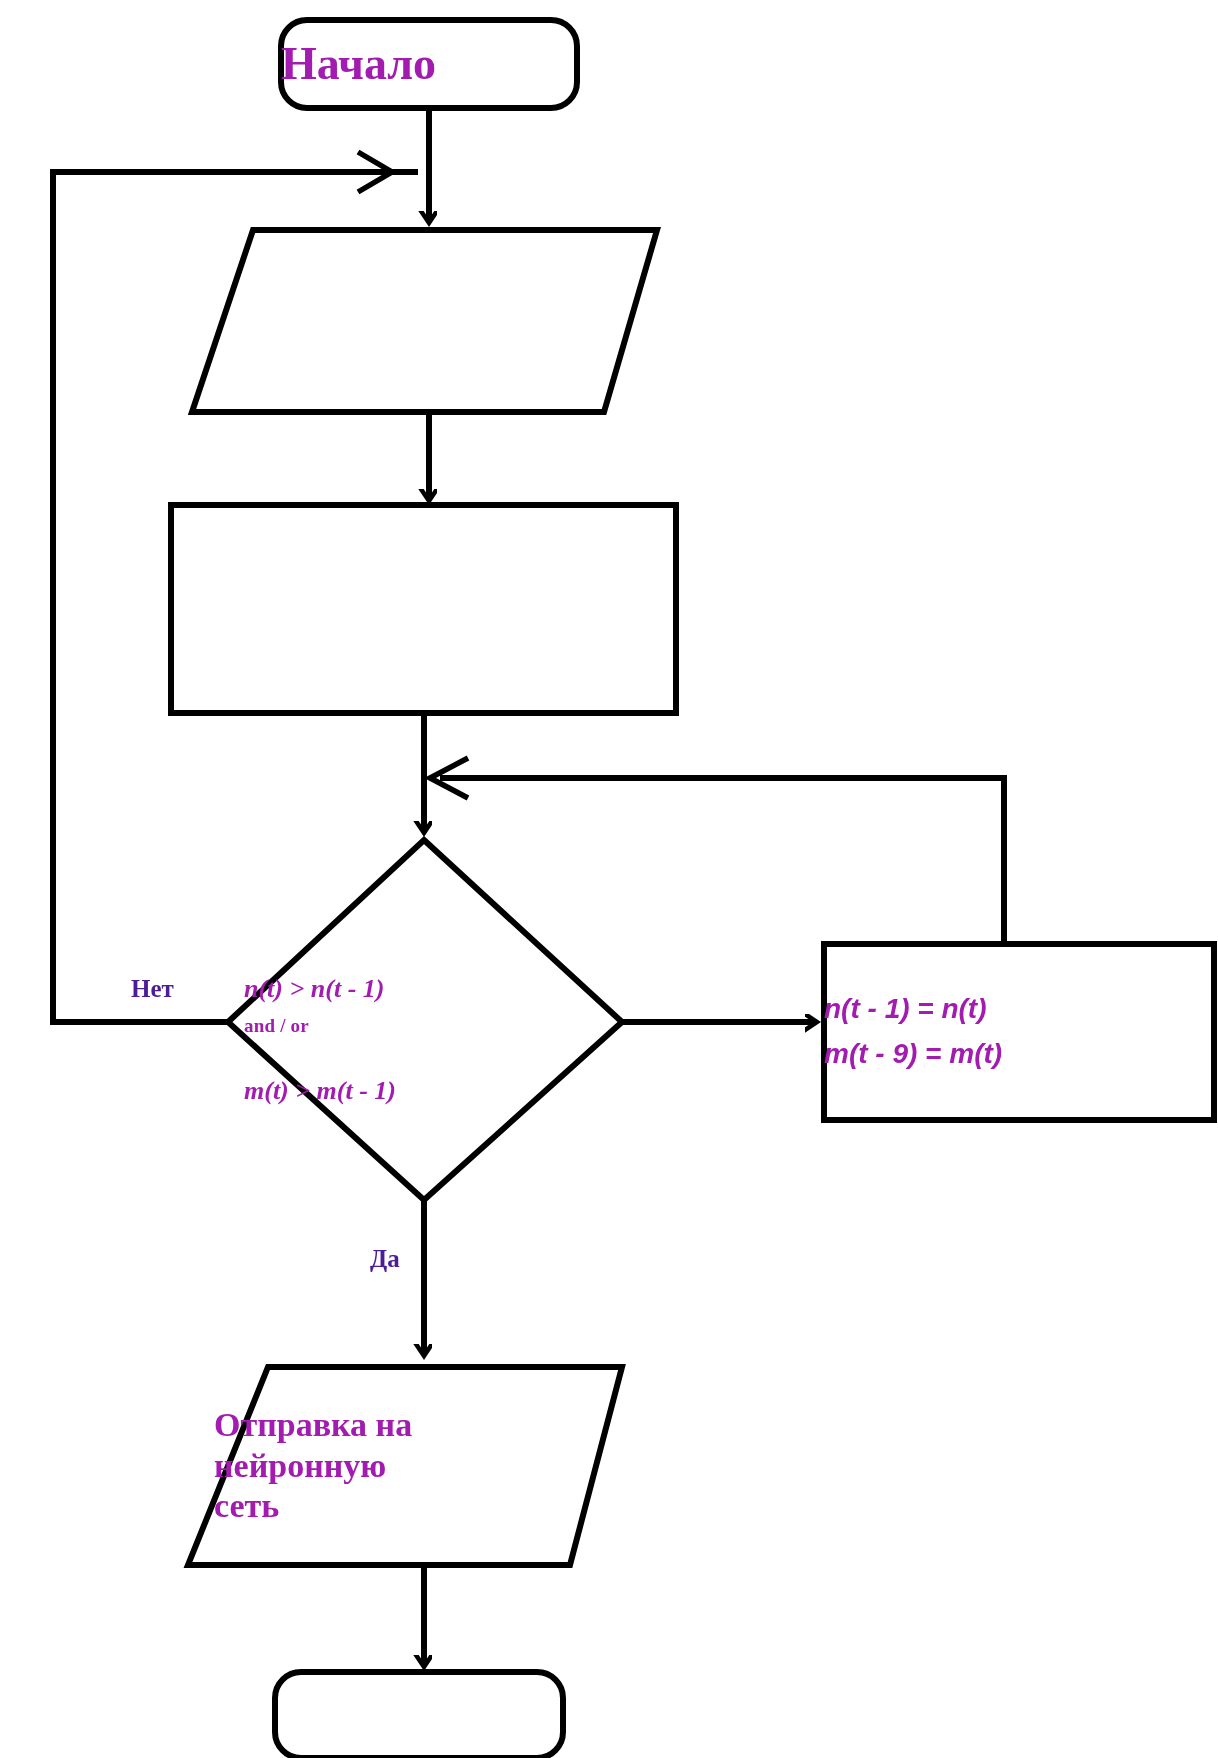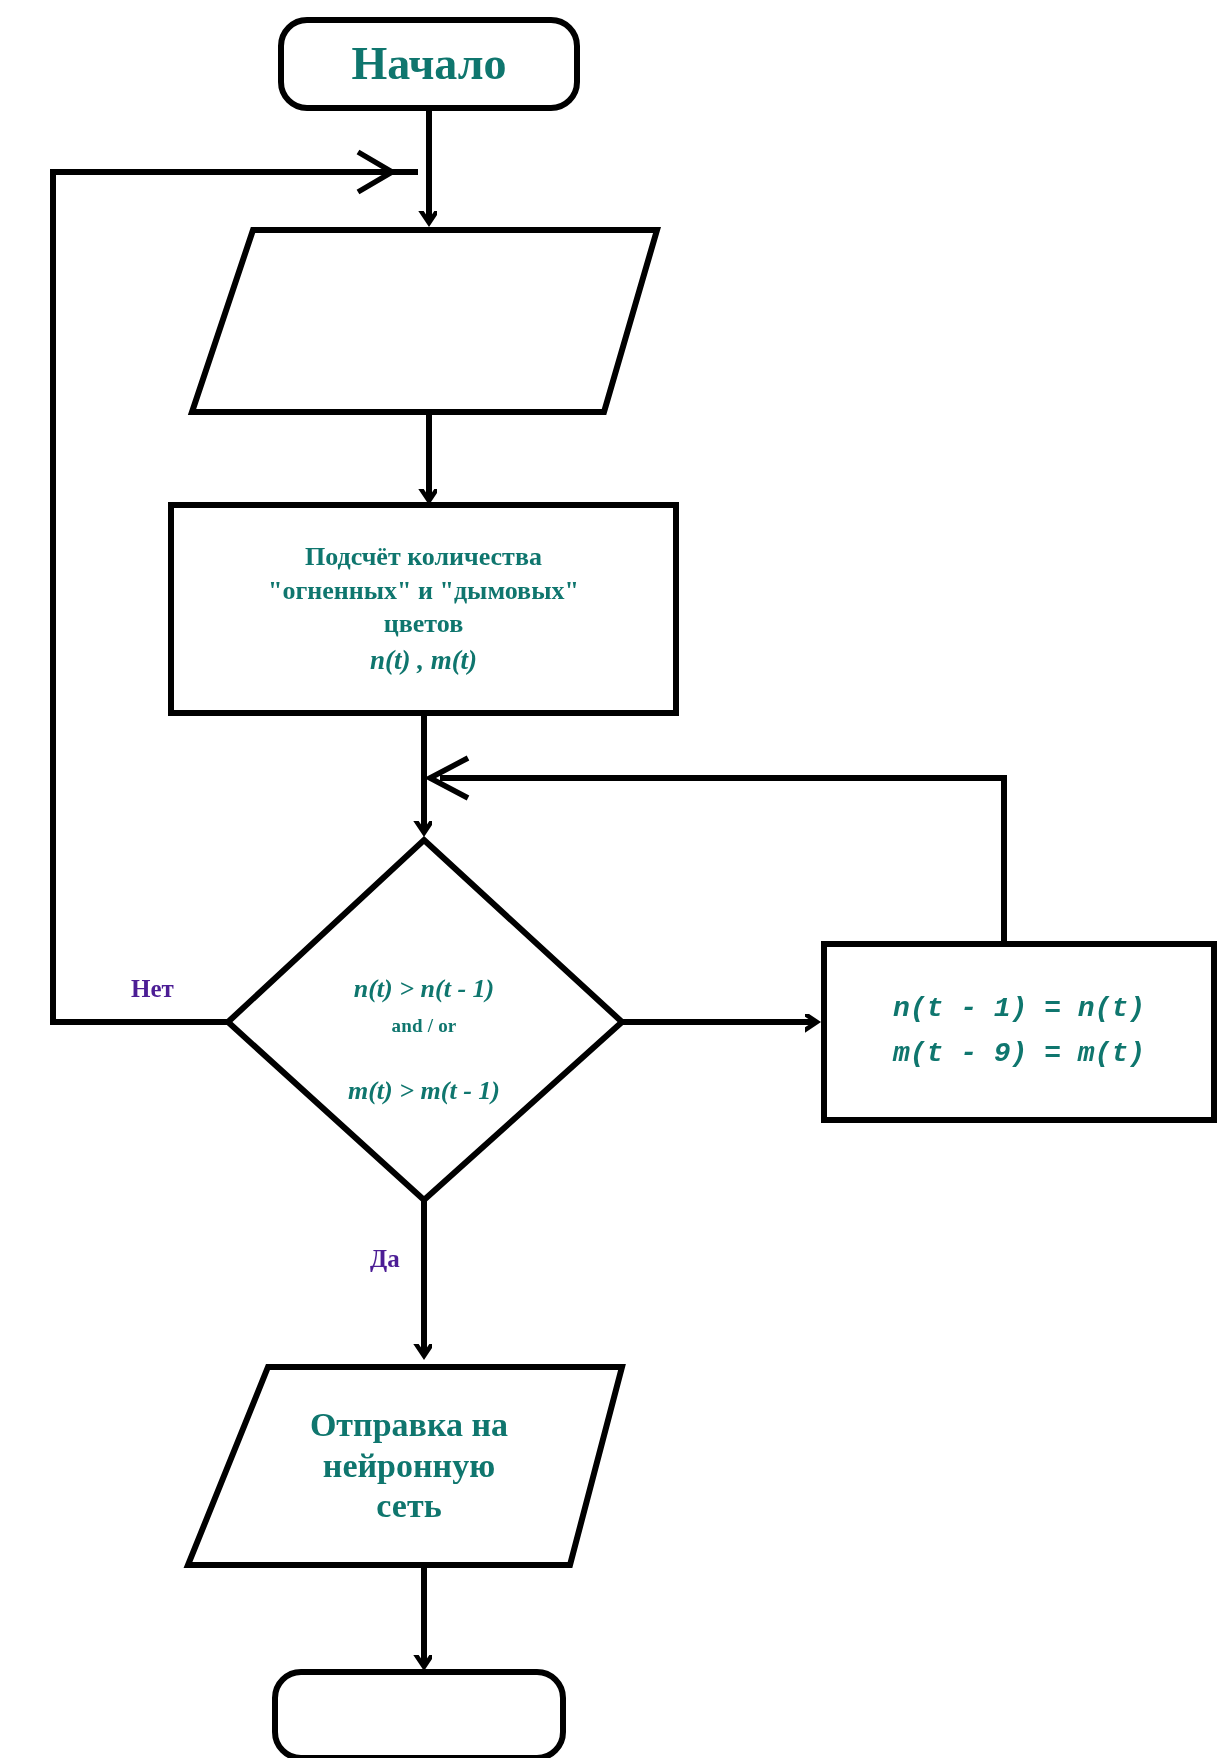--- a/index.html
+++ b/index.html
@@ -25,24 +25,24 @@
     position: absolute;
     left: 0;
     top: 0;
     width: 1218px;
     height: 1758px;
   }
   .node-label {
     position: absolute;
     display: flex;
     flex-direction: column;
-    align-items: center;
+    align-items: flex-start;
     justify-content: center;
     text-align: center;
-    color: #0f766e;
+    color: #a21caf;
     pointer-events: none;
   }
   .terminal-text {
     font-family: "Liberation Serif", serif;
     font-weight: bold;
     font-size: 46px;
     line-height: 1.05;
   }
   .io-text {
     font-family: "Liberation Serif", serif;
@@ -71,21 +71,21 @@
     font-style: italic;
     margin-top: 36px;
   }
   .decision-text .andor {
     font-size: 19px;
     font-style: normal;
     letter-spacing: 0.2px;
     margin-top: 8px;
   }
   .assign-text {
-    font-family: Liberation Mono, monospace;
+    font-family: Liberation Sans, sans-serif;
     font-weight: bold;
     font-style: italic;
     font-size: 28px;
     line-height: 1.6;
   }
   .edge-label {
     position: absolute;
     font-family: "Liberation Serif", serif;
     font-weight: bold;
     font-size: 25px;
@@ -136,26 +136,20 @@
     <line x1="424" y1="1565" x2="424" y2="1666" stroke="#000000" stroke-width="6" marker-end="url(#arrowhead)"></line>
 
     <rect x="275" y="1672" width="288" height="86" rx="26" ry="26" fill="#ffffff" stroke="#000000" stroke-width="6"></rect>
   </svg>
 
   <div class="node-label terminal-text" style="left:281px; top:20px; width:296px; height:88px;">
     <span>Начало</span>
   </div>
 
 
-  <div class="node-label process-text" style="left:171px; top:505px; width:505px; height:208px;">
-    <span>Подсчёт количества</span>
-    <span>"огненных" и "дымовых"</span>
-    <span>цветов</span>
-    <span class="formula">n(t) , m(t)</span>
-  </div>
 
   <div class="node-label decision-text" style="left:244px; top:952px; width:360px; height:140px;">
     <span class="cond">n(t) &gt; n(t - 1)</span>
     <span class="andor">and / or</span>
     <span class="cond">m(t) &gt; m(t - 1)</span>
   </div>
 
   <div class="node-label assign-text" style="left:824px; top:944px; width:390px; height:176px;">
     <span>n(t - 1) = n(t)</span>
     <span>m(t - 9) = m(t)</span>

